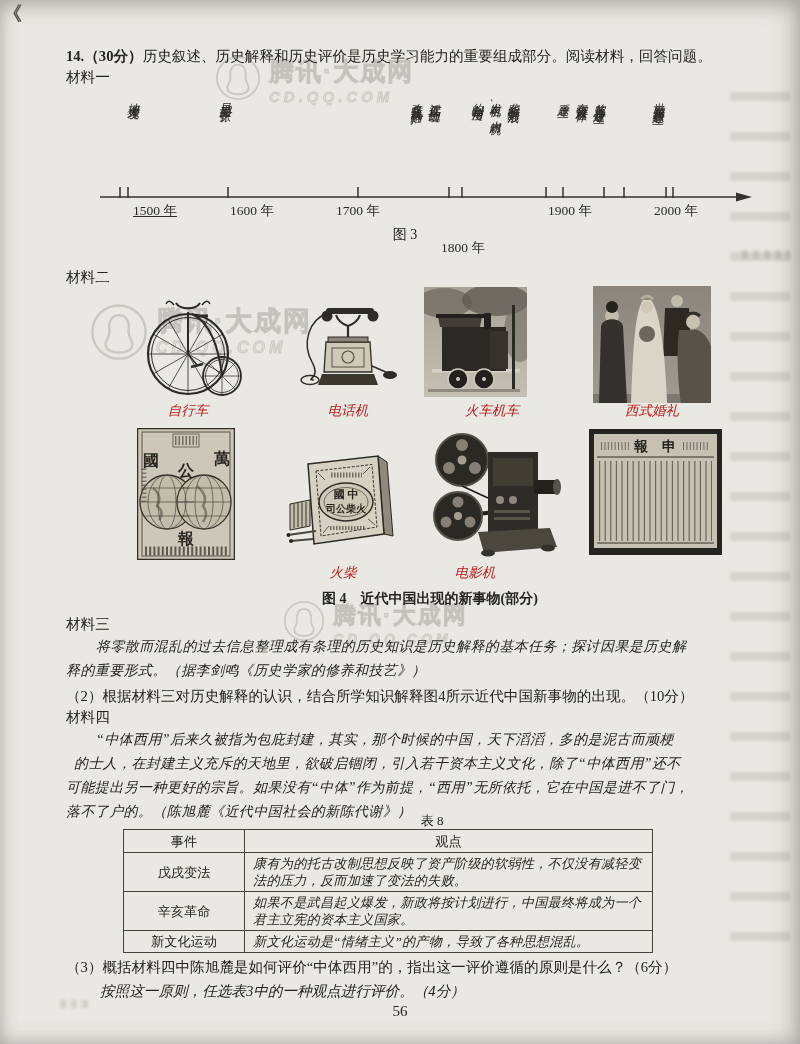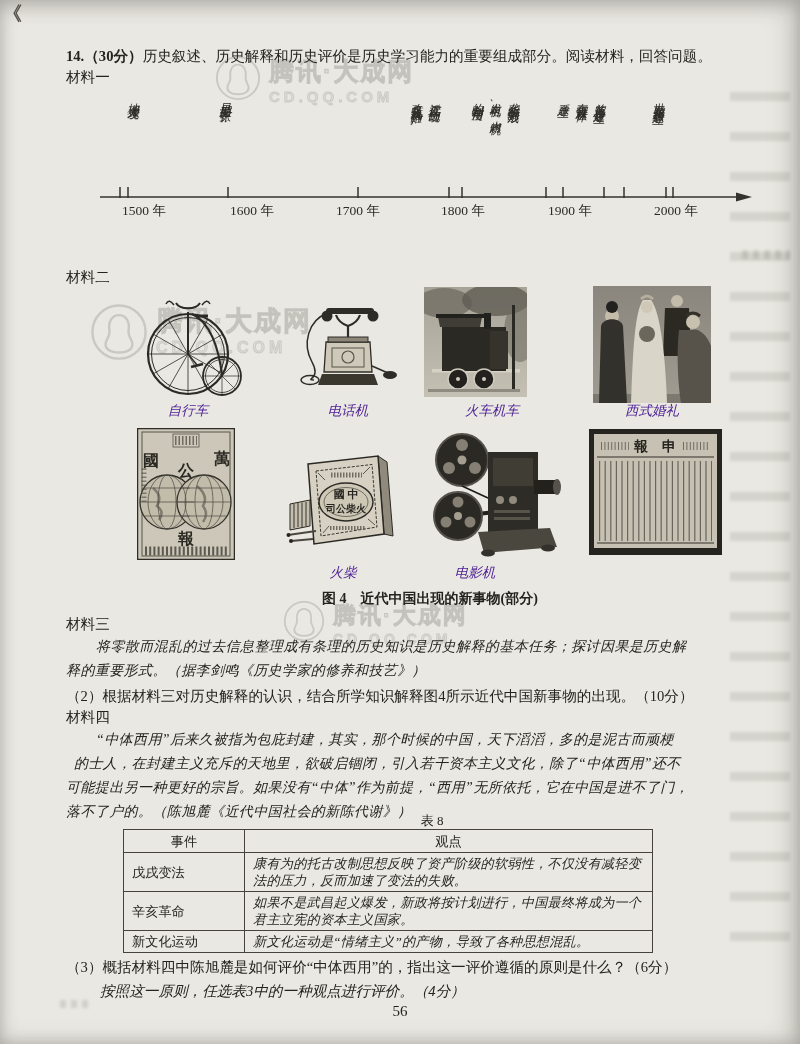--- a/index.html
+++ b/index.html
@@ -20,36 +20,36 @@
   .bold{font-weight:bold;}
   
   .tl-event{
     position:absolute;top:94px;height:108px;
     writing-mode:vertical-rl;text-orientation:upright;
     white-space:pre-line;font-size:11.5px;line-height:18px;letter-spacing:1.5px;
     font-style:italic;color:#2c2b27;
   }
   .tl-year{position:absolute;top:202px;width:70px;text-align:center;font-size:13.5px;color:#2c2b27;}
   
-  .fig-label{position:absolute;width:120px;text-align:center;font-size:13.5px;font-style:italic;color:#4c1d95;}
+  .fig-label{position:absolute;width:120px;text-align:center;font-size:13.5px;font-style:italic;color:#b91c1c;}
   
   table.t3{position:absolute;left:123px;top:829px;width:530px;border-collapse:collapse;table-layout:fixed;
     font-size:13.2px;color:#26251f;}
   table.t3 th,table.t3 td{border:1.4px solid #45433c;line-height:17px;padding:2px 8px;}
   table.t3 th{font-weight:normal;text-align:center;height:18px;}
-  td.ev{width:104px;}
+  td.ev{width:104px;text-align:center;}
   td.vw{font-style:italic;letter-spacing:.2px;}
   
   .wm{position:absolute;opacity:.55;pointer-events:none;}
   .wm-row{display:flex;align-items:flex-start;}
   .wm-texts{margin-left:8px;}
   .wm-brand{font-family:"Liberation Sans","DejaVu Sans",sans-serif;font-weight:bold;
     color:rgba(150,148,140,.30);-webkit-text-stroke:1px rgba(130,128,120,.55);letter-spacing:2px;}
   .wm-url{font-family:"Liberation Sans","DejaVu Sans",sans-serif;font-weight:bold;
-    color:rgba(150,148,140,.28);-webkit-text-stroke:.8px rgba(130,128,120,.5);letter-spacing:4px;}
+    color:rgba(150,148,140,.28);-webkit-text-stroke:.8px rgba(130,128,120,.5);letter-spacing:4px;font-style:italic;}
   
   .smudge{position:absolute;filter:blur(1.4px);pointer-events:none;}
   .ghost-col{background:repeating-linear-gradient(180deg,rgba(110,108,100,.17) 0 9px,transparent 9px 40px);}
   .ghost-line{background:repeating-linear-gradient(90deg,rgba(110,108,100,.20) 0 6px,transparent 6px 11px);}
   .corner-mark{font-size:19px;color:#55524a;font-weight:bold;}
 </style>
 </head>
 <body>
 
 <div class="page">
@@ -124,27 +124,28 @@
       <line x1="351" y1="5" x2="351" y2="16"></line>
         <line x1="364" y1="5" x2="364" y2="16"></line>
       <line x1="448" y1="5" x2="448" y2="16"></line>
         <line x1="465" y1="5" x2="465" y2="16"></line>
       <line x1="506" y1="5" x2="506" y2="16"></line>
         <line x1="526" y1="5" x2="526" y2="16"></line>
       <line x1="568" y1="5" x2="568" y2="16"></line>
         <line x1="575" y1="5" x2="575" y2="16"></line>
     </g>
   </svg>
-  <div class="tl-year" style="left:109px;">1500 年</div>
+  <div class="tl-year" style="left:120px;text-decoration:underline;">1500 年</div>
   <div class="tl-year" style="left:217px;">1600 年</div>
   <div class="tl-year" style="left:323px;">1700 年</div>
-  <div class="tl-year" style="left:428px;">1800 年</div>
+  <div class="tl-year" style="left:428px;margin-top:37px;">1800 年</div>
   <div class="tl-year" style="left:535px;">1900 年</div>
   <div class="tl-year" style="left:641px;">2000 年</div>
 
+  <div class="abs caption centered" style="left:305px;top:226px;width:200px;">图 3</div>
 
   <div class="abs mat-label" style="left:66px;top:268px;">材料二</div>
 
   <svg class="abs" style="left:132px;top:290px;" width="112" height="108" viewBox="0 0 112 108">
     <g stroke="#2b2a26" fill="none">
       <circle cx="56" cy="64" r="40" stroke-width="2.2"></circle>
       <circle cx="56" cy="64" r="36.5" stroke-width="1"></circle>
       <g stroke-width=".8">
         <line x1="16" y1="64" x2="96" y2="64"></line>
           <line x1="21" y1="44" x2="91" y2="84"></line>

